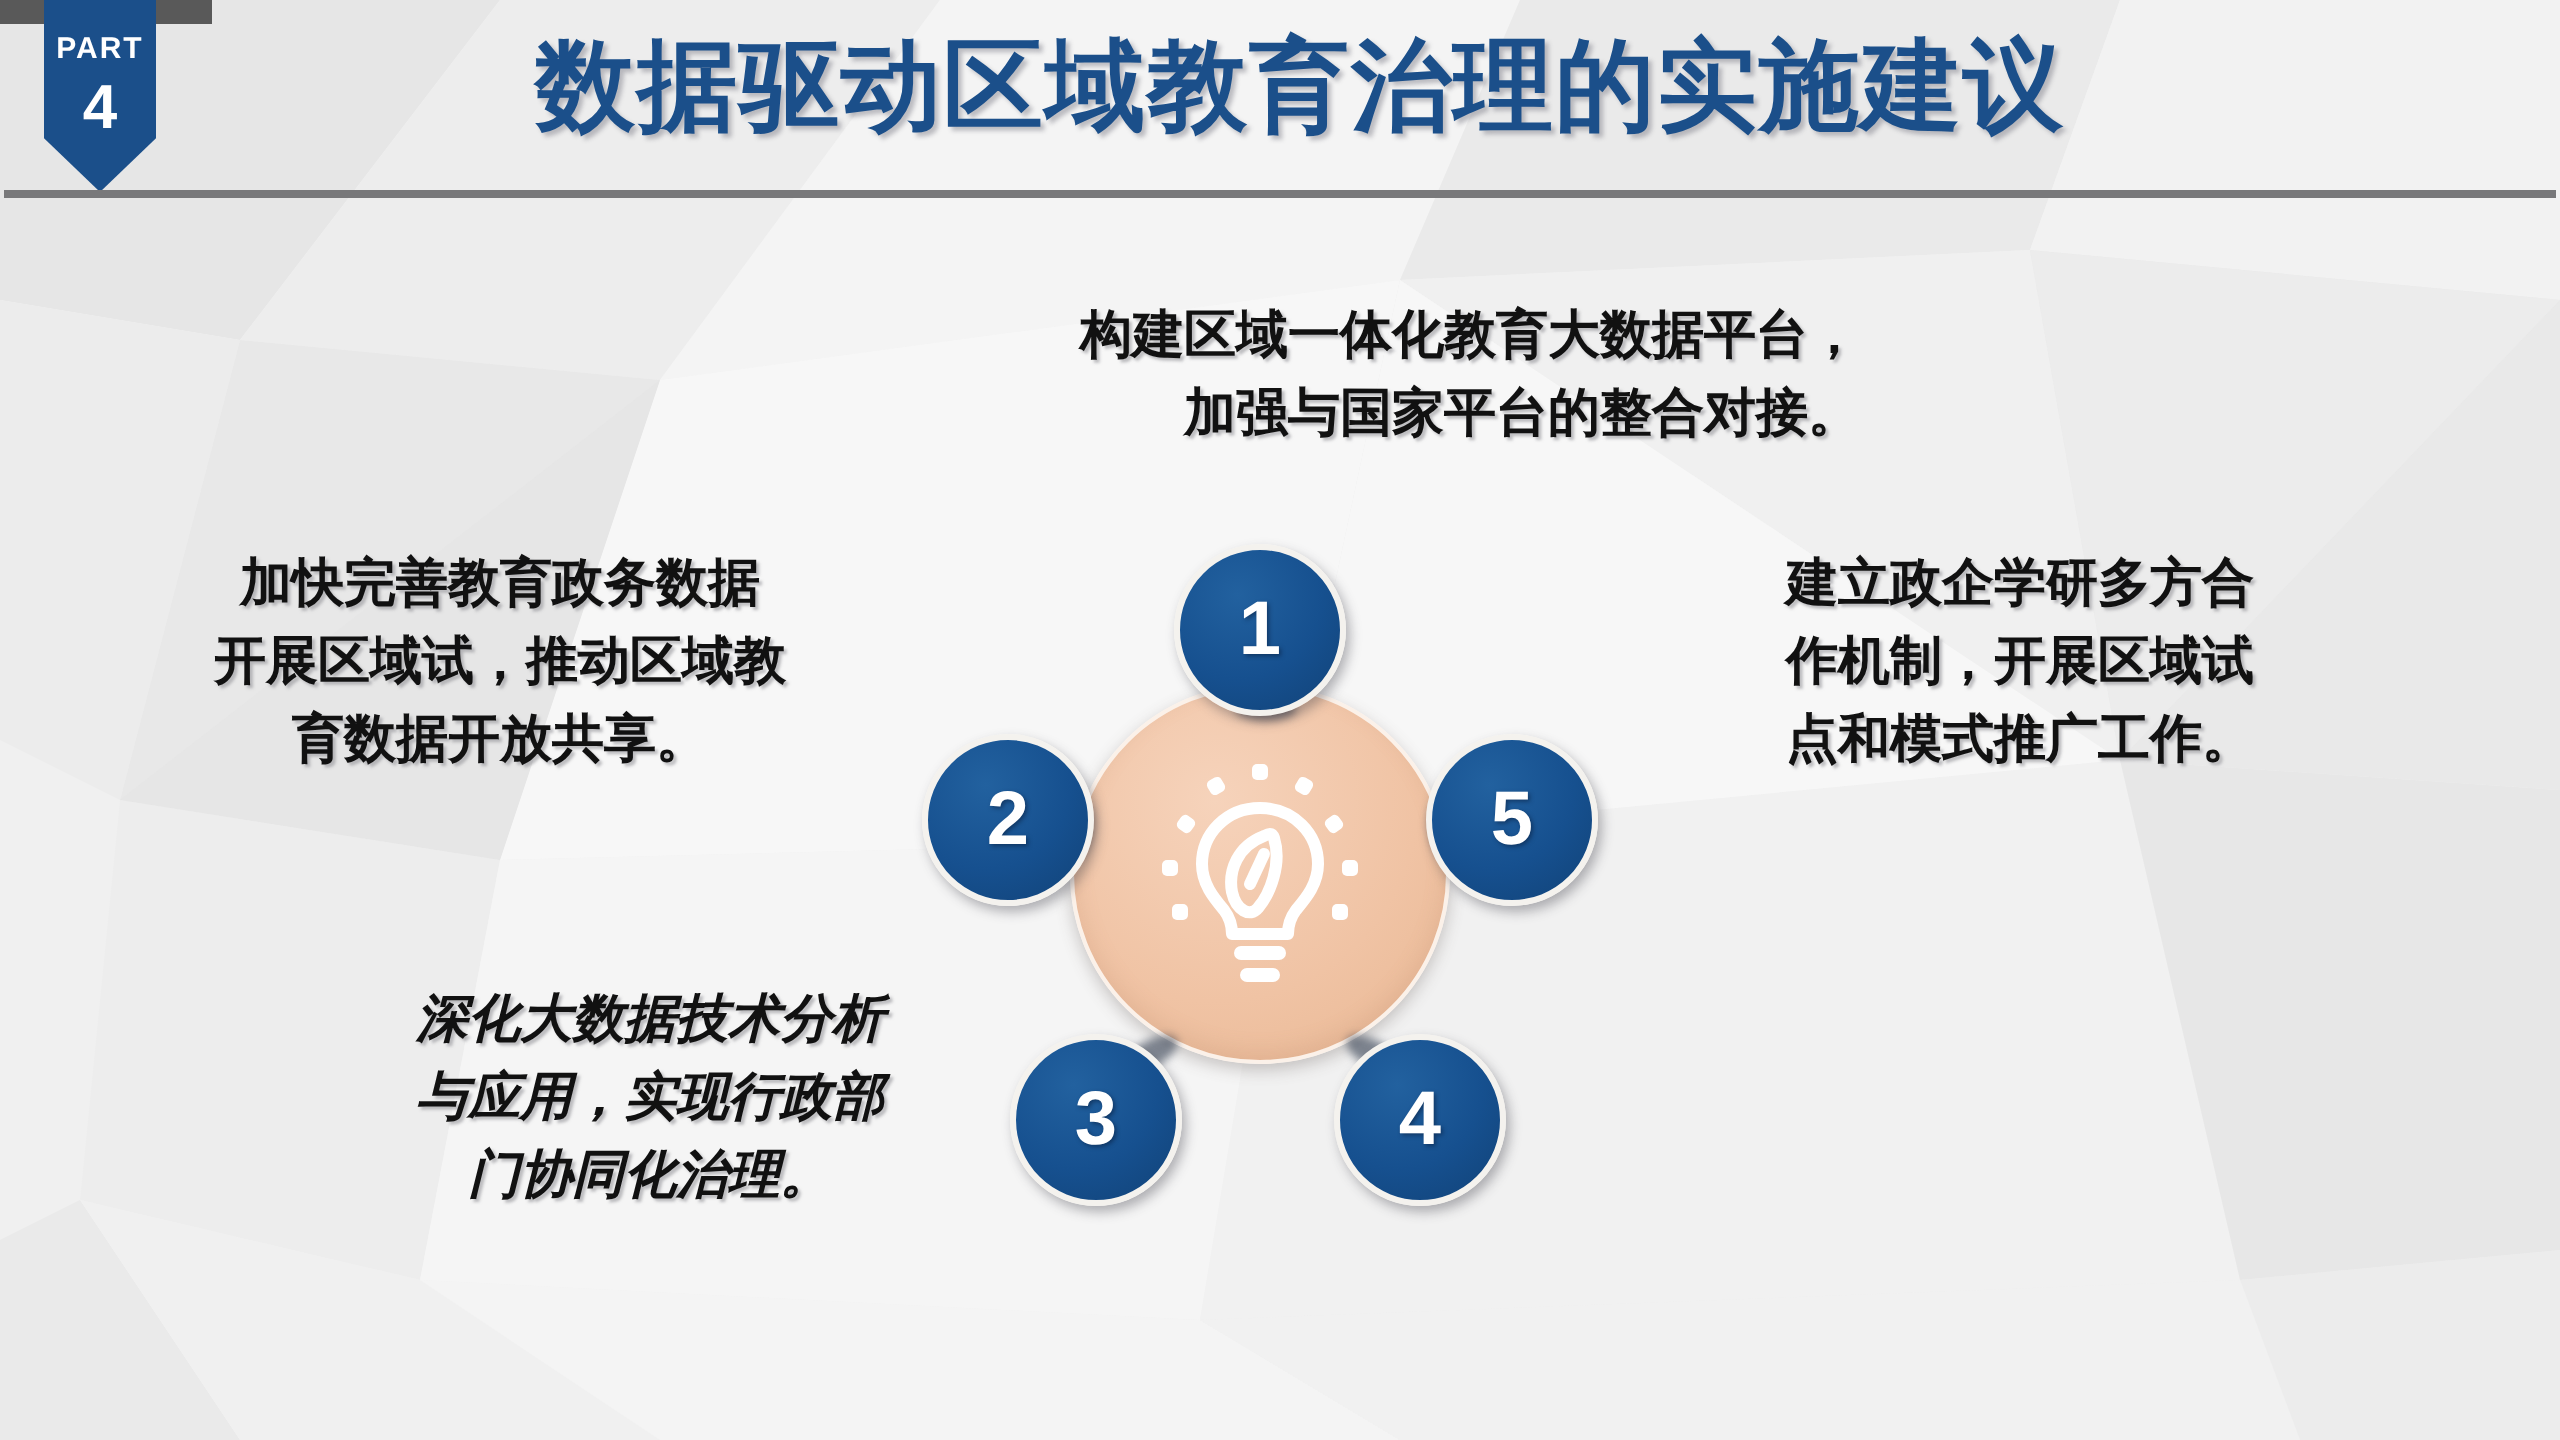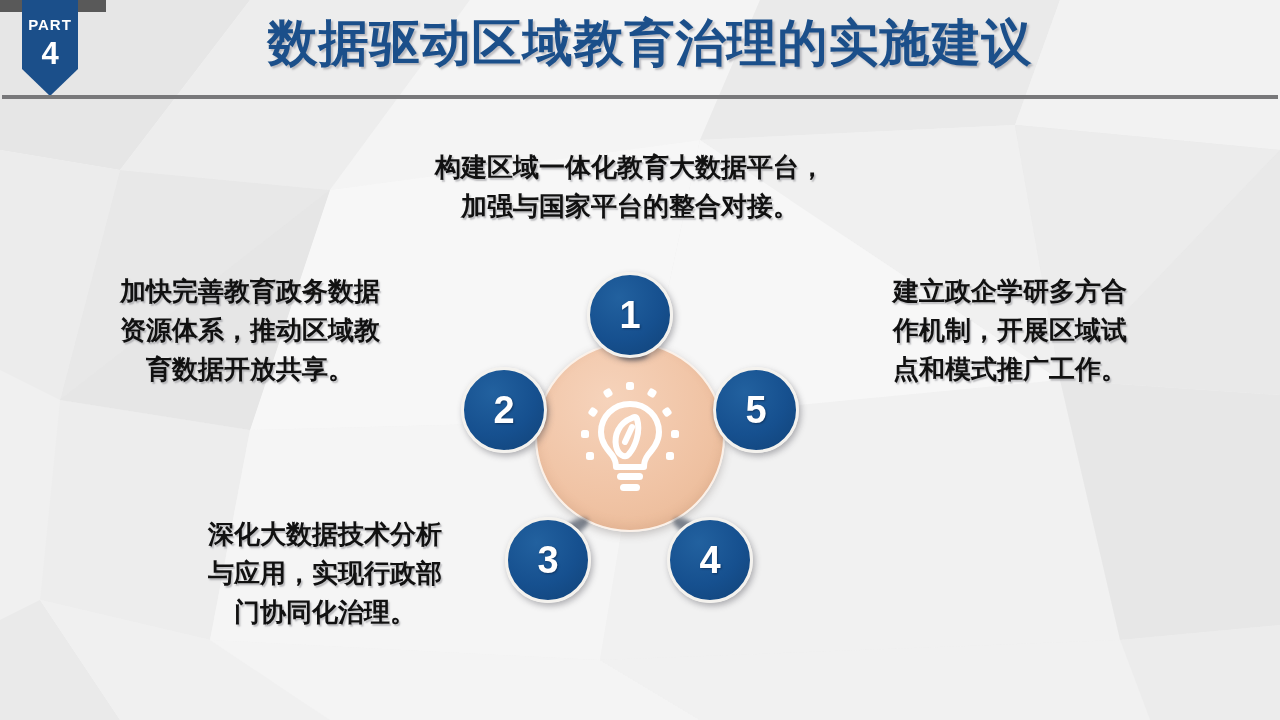--- a/index.html
+++ b/index.html
@@ -57,24 +57,24 @@
 
   
   .body-text {
     position:absolute;
     color:#111111;
     font-size:26px; font-weight:bold;
     line-height:1.50;
     text-shadow: 1.5px 1.5px 1.5px rgba(140,140,145,0.55);
     white-space:pre-line;
   }
-  #txt-top    { left:330px; top:148px; width:600px; text-align:center; }
+  #txt-top    { left:330px; top:148px; width:600px; text-align:right; }
   #txt-left   { left:75px;  top:272px; width:350px; text-align:center; }
   #txt-right  { left:845px; top:272px; width:330px; text-align:center;font-family:Liberation Serif, serif; }
-  #txt-bl     { left:160px; top:515px; width:330px; text-align:center; }
+  #txt-bl     { left:160px; top:490px; width:330px; text-align:center;font-style:italic; }
   #txt-br     { left:800px; top:518px; width:330px; text-align:center; }
 
   
   #diagram { position:absolute; left:440px; top:255px; width:400px; height:370px; }
 
   .core-circle {
     position:absolute; left:95px; top:87px; width:190px; height:190px;
     border-radius:50%;
     background: radial-gradient(circle at 38% 30%, #f6d3bb 0%, #f0c3a4 58%, #e8b793 100%);
     box-shadow: 0 3px 8px rgba(90,80,75,0.30), inset 0 -4px 10px rgba(180,130,100,0.18);
@@ -153,21 +153,21 @@
     <div class="part-word">PART</div>
     <div class="part-num">4</div>
   </div>
 
   <div class="slide-title">数据驱动区域教育治理的实施建议</div>
   <div class="header-rule"></div>
 
   <div class="body-text" id="txt-top">构建区域一体化教育大数据平台，
 加强与国家平台的整合对接。</div>
   <div class="body-text" id="txt-left">加快完善教育政务数据
-资源体系，推动区域教
+开展区域试，推动区域教
 育数据开放共享。</div>
   <div class="body-text" id="txt-right">建立政企学研多方合
 作机制，开展区域试
 点和模式推广工作。</div>
   <div class="body-text" id="txt-bl">深化大数据技术分析
 与应用，实现行政部
 门协同化治理。</div>
 
   <div id="diagram">
 

